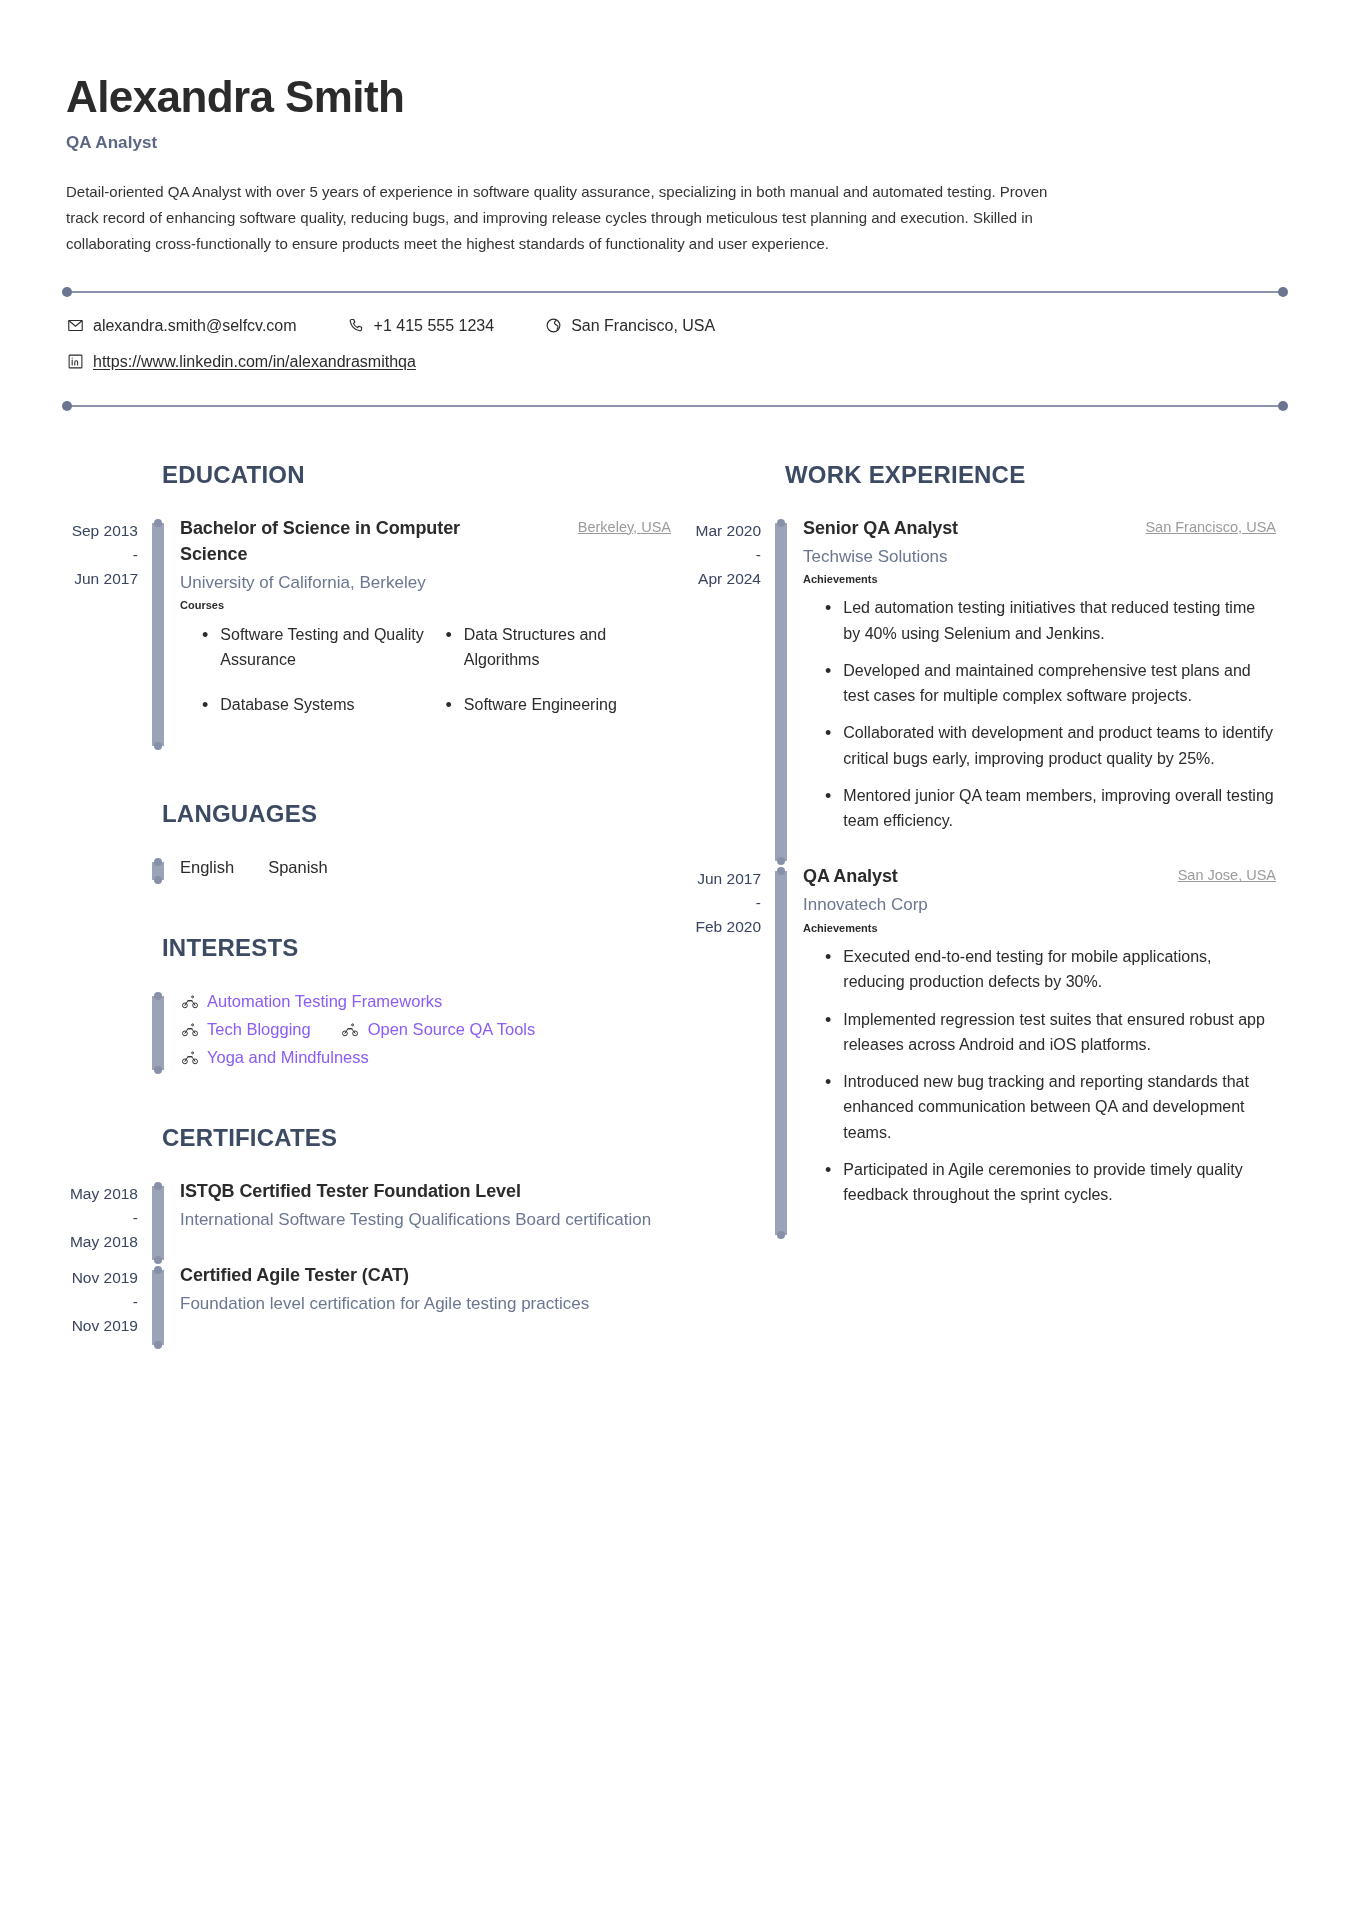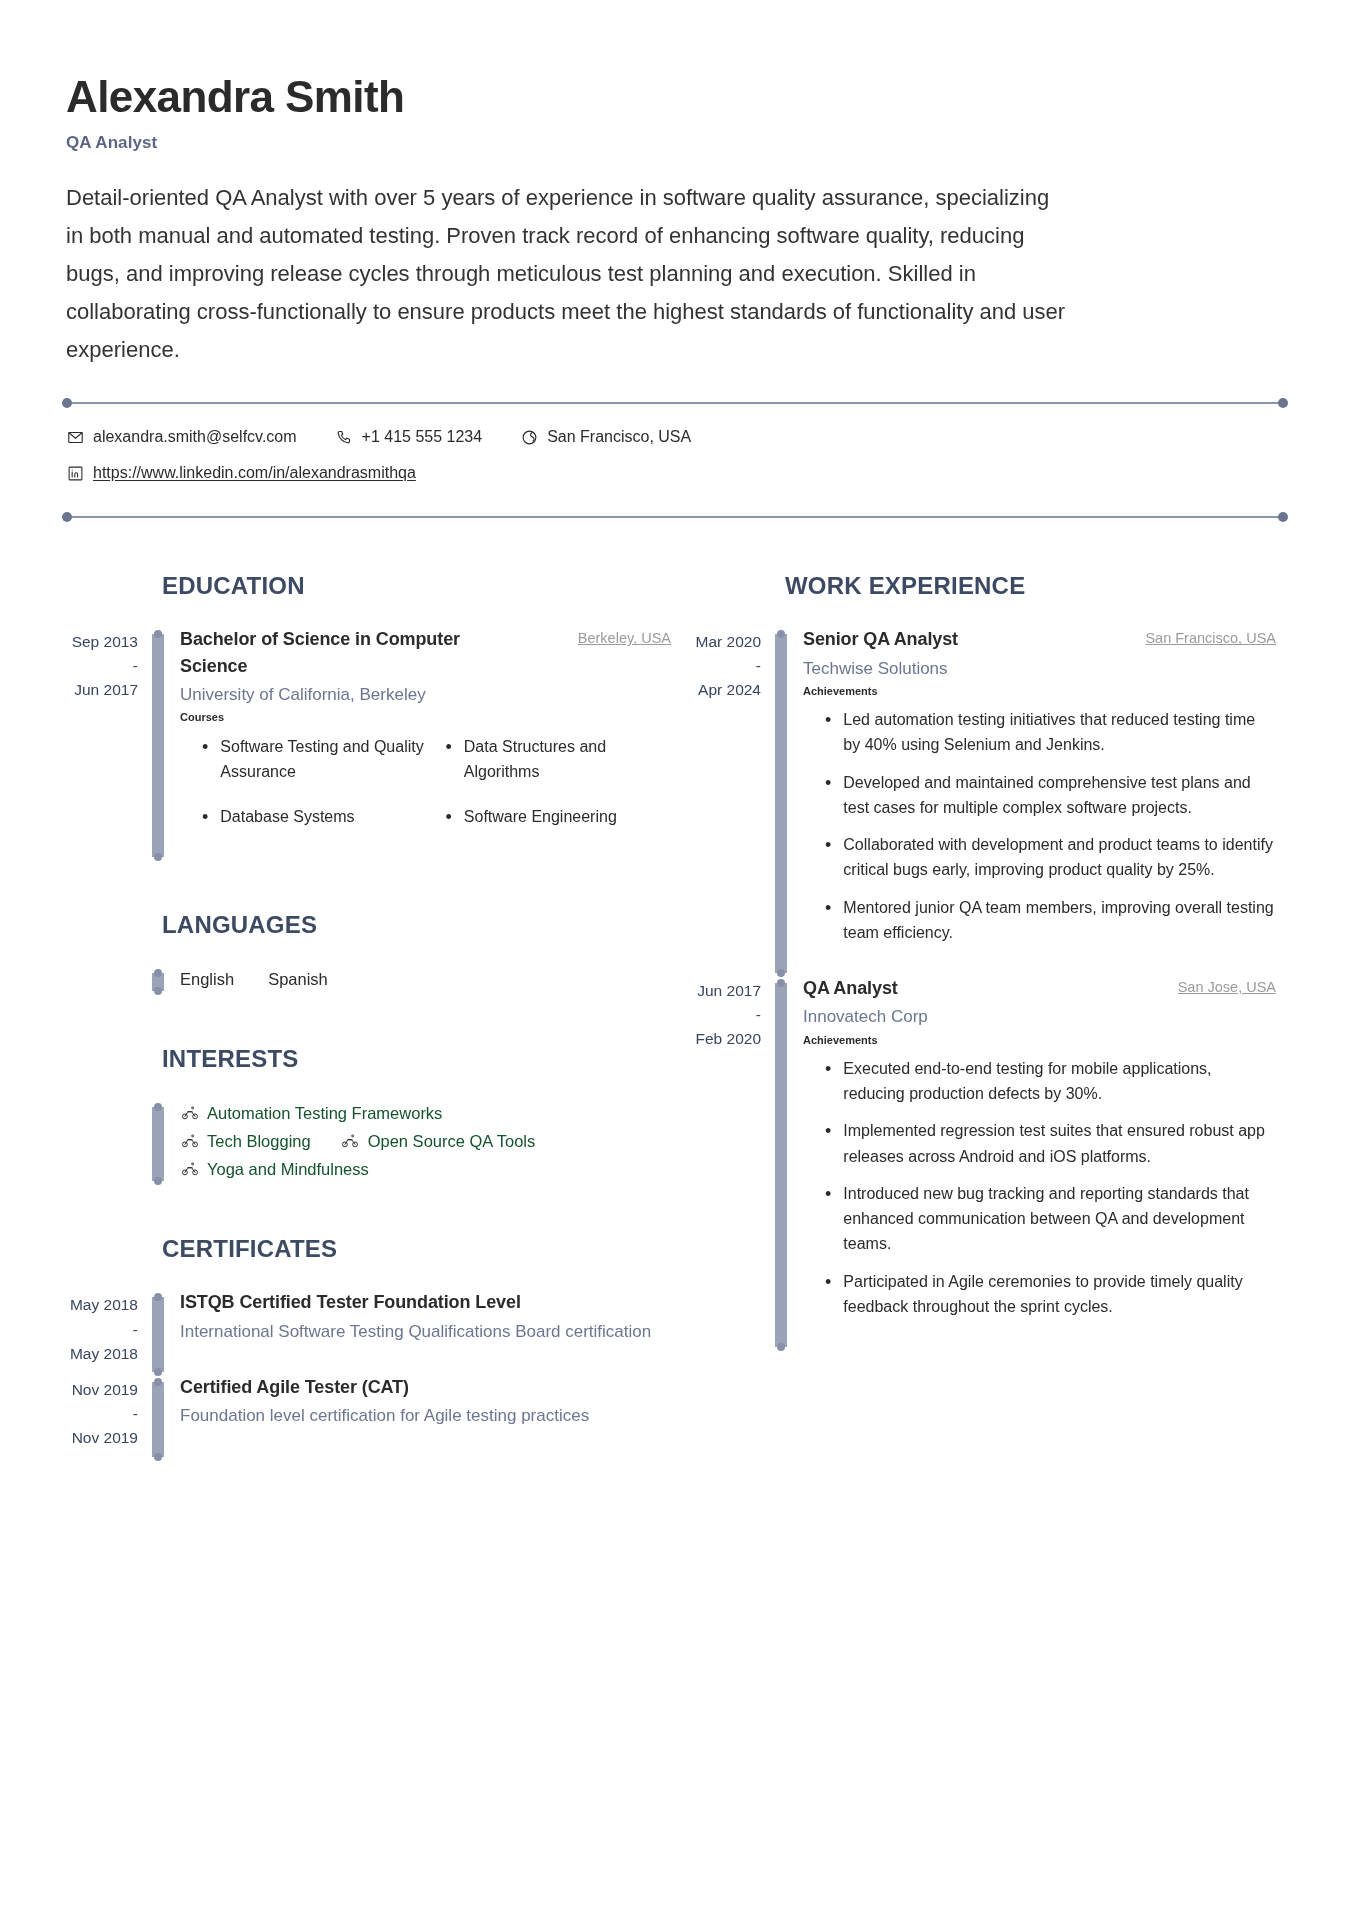--- a/index.html
+++ b/index.html
@@ -27,21 +27,21 @@
   }
   .job-title {
     margin-top: 12px;
     font-size: 17px;
     font-weight: 800;
     letter-spacing: 0.1px;
     color: #5c6784;
   }
   .summary {
     margin-top: 26px;
-    font-size: 22px;
+    font-size: 15px;
     line-height: 1.72;
     color: #333333;
     max-width: 1000px;
   }
 
   
   .rule {
     position: relative;
     height: 2px;
     background: #8b94ab;
@@ -63,21 +63,21 @@
     border-radius: 50%;
     background: #6b7590;
   }
 
   
   .contact-block { padding: 24px 0 0 0; }
   .contact-row {
     display: flex;
     align-items: flex-start;
     flex-wrap: wrap;
-    gap: 4px;
+    gap: 16px;
     margin-bottom: 18px;
   }
   .contact-row:last-child { margin-bottom: 16px; }
   .contact-item {
     display: flex;
     align-items: center;
     gap: 9px;
     margin-right: 34px;
     font-size: 16px;
     color: #2b2b2b;
@@ -259,21 +259,21 @@
     flex-wrap: wrap;
     gap: 6px 30px;
     margin-bottom: 9px;
   }
   .interest-line:last-child { margin-bottom: 0; }
   .interest {
     display: flex;
     align-items: center;
     gap: 8px;
     font-size: 16.5px;
-    color: #14532d;
+    color: #8b5cf6;
   }
   .interest .ic { width: 19px; height: 19px; flex: 0 0 19px; display:inline-flex; align-items:center; justify-content:center;}
 
   .sec-gap { height: 52px; }
   .sec-gap-sm { height: 38px; }
 </style>
 </head>
 <body>
 
 <div class="page">

